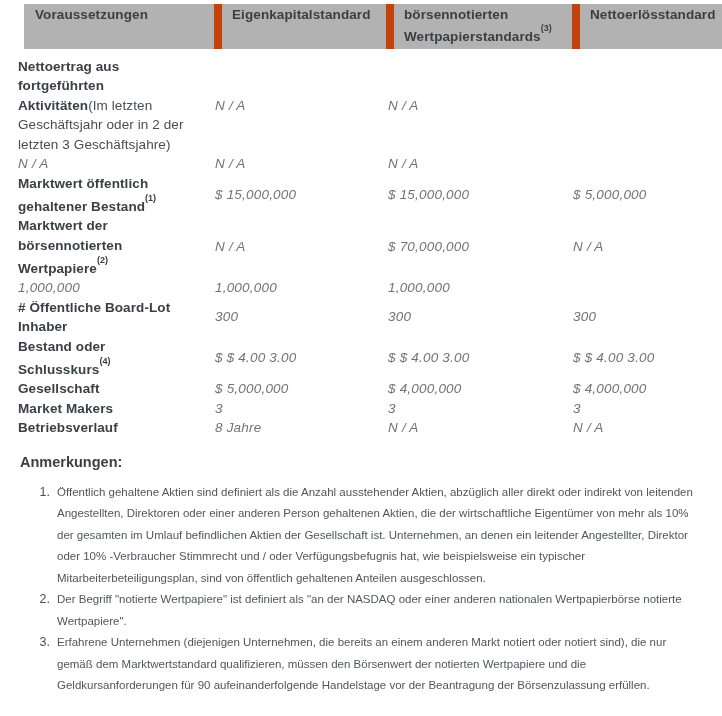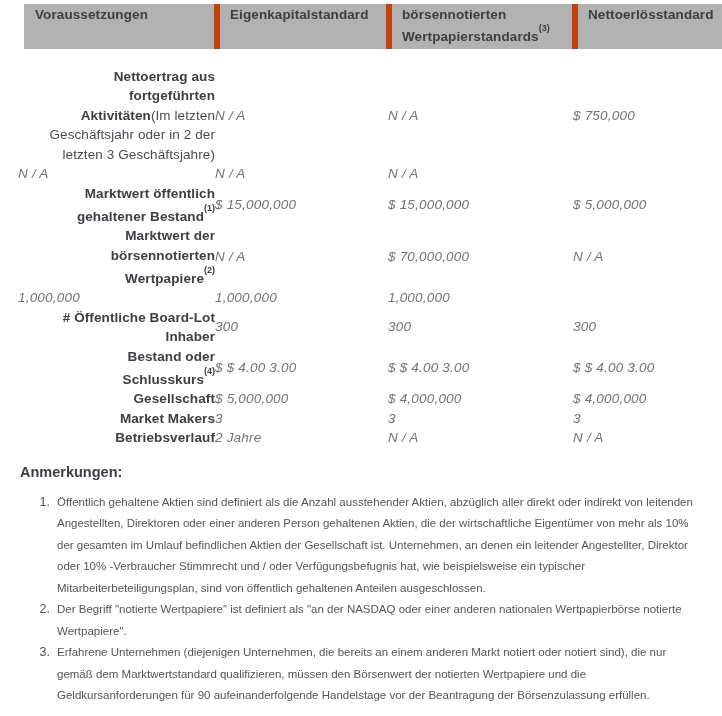--- a/index.html
+++ b/index.html
@@ -6,57 +6,56 @@
   html,body { background:#ffffff; }
   .page {
     position:relative;
     width:722px; height:716px;
     overflow:hidden;
     background:#ffffff;
     font-family:"Liberation Sans", sans-serif;
   }
   
   .thead {
-    margin:4px 0 18px 24px;
+    margin:4px 0 8px 24px;
     display:grid;
     grid-template-columns:190px 172px 186px 150px;
     border-radius:11px;
   }
   .th {
     background:#b2b2b2;
     color:#3a3f44;
     font-size:13.5px;
     font-weight:bold;
     line-height:16.5px;
     padding:3px 4px 4px 10px;
     white-space:pre-line;
     letter-spacing:0.1px;
   }
   .th.first { padding-left:11px; }
-  .th.gap { border-left:6px solid #c2410c; }
+  .th.gap { border-left:8px solid #c2410c; }
   sup.sp {
     font-size:9px;
     position:relative;
     top:-4px;
     letter-spacing:0;
   }
   
   .tbody { margin:4px 0 0 18px; }
   .row {
     display:grid;
     grid-template-columns:197px 173px 185px 149px;
     font-size:13.5px;
     line-height:19.5px;
   }
   .lbl {
     white-space:pre-line;
     font-weight:bold;
     color:#3b4046;
     letter-spacing:0.1px;
-    text-align:right;
   }
   .lbl .n { font-weight:normal; color:#474d54; }
   .val {
     align-self:center;
     color:#737373;
     letter-spacing:0.2px;
     font-style:italic;
   }
   
   .notes { margin:14px 0 0 20px; }
@@ -103,21 +102,20 @@
   <div class="tbody">
 
     <div class="row">
       <div class="lbl"><span class="b">Nettoertrag aus
 fortgeführten
 Aktivitäten</span><span class="n">(Im letzten
 Geschäftsjahr oder in 2 der
 letzten 3 Geschäftsjahre)</span></div>
       <div class="val">N / A</div>
       <div class="val">N / A</div>
-      <div class="val">$ 750,000</div>
     </div>
 
     <div class="row">
       <div class="val">N / A</div>
       <div class="val">N / A</div>
       <div class="val">N / A</div>
     </div>
 
     <div class="row">
       <div class="lbl"><span class="b">Marktwert öffentlich
@@ -167,21 +165,21 @@
 
     <div class="row">
       <div class="lbl"><span class="b">Market Makers</span></div>
       <div class="val">3</div>
       <div class="val">3</div>
       <div class="val">3</div>
     </div>
 
     <div class="row">
       <div class="lbl"><span class="b">Betriebsverlauf</span></div>
-      <div class="val">2 Jahre</div>
+      <div class="val">8 Jahre</div>
       <div class="val">N / A</div>
       <div class="val">N / A</div>
     </div>
 
   </div>
 
   <div class="notes">
     <div class="notes-heading">Anmerkungen:</div>
     <ol class="note-list">
       <li><span class="note-num">1.</span><span>Öffentlich gehaltene Aktien sind definiert als die Anzahl ausstehender Aktien, abzüglich aller direkt oder indirekt von leitenden Angestellten, Direktoren oder einer anderen Person gehaltenen Aktien, die der wirtschaftliche Eigentümer von mehr als 10% der gesamten im Umlauf befindlichen Aktien der Gesellschaft ist. Unternehmen, an denen ein leitender Angestellter, Direktor oder 10% -Verbraucher Stimmrecht und / oder Verfügungsbefugnis hat, wie beispielsweise ein typischer Mitarbeiterbeteiligungsplan, sind von öffentlich gehaltenen Anteilen ausgeschlossen.</span></li>

